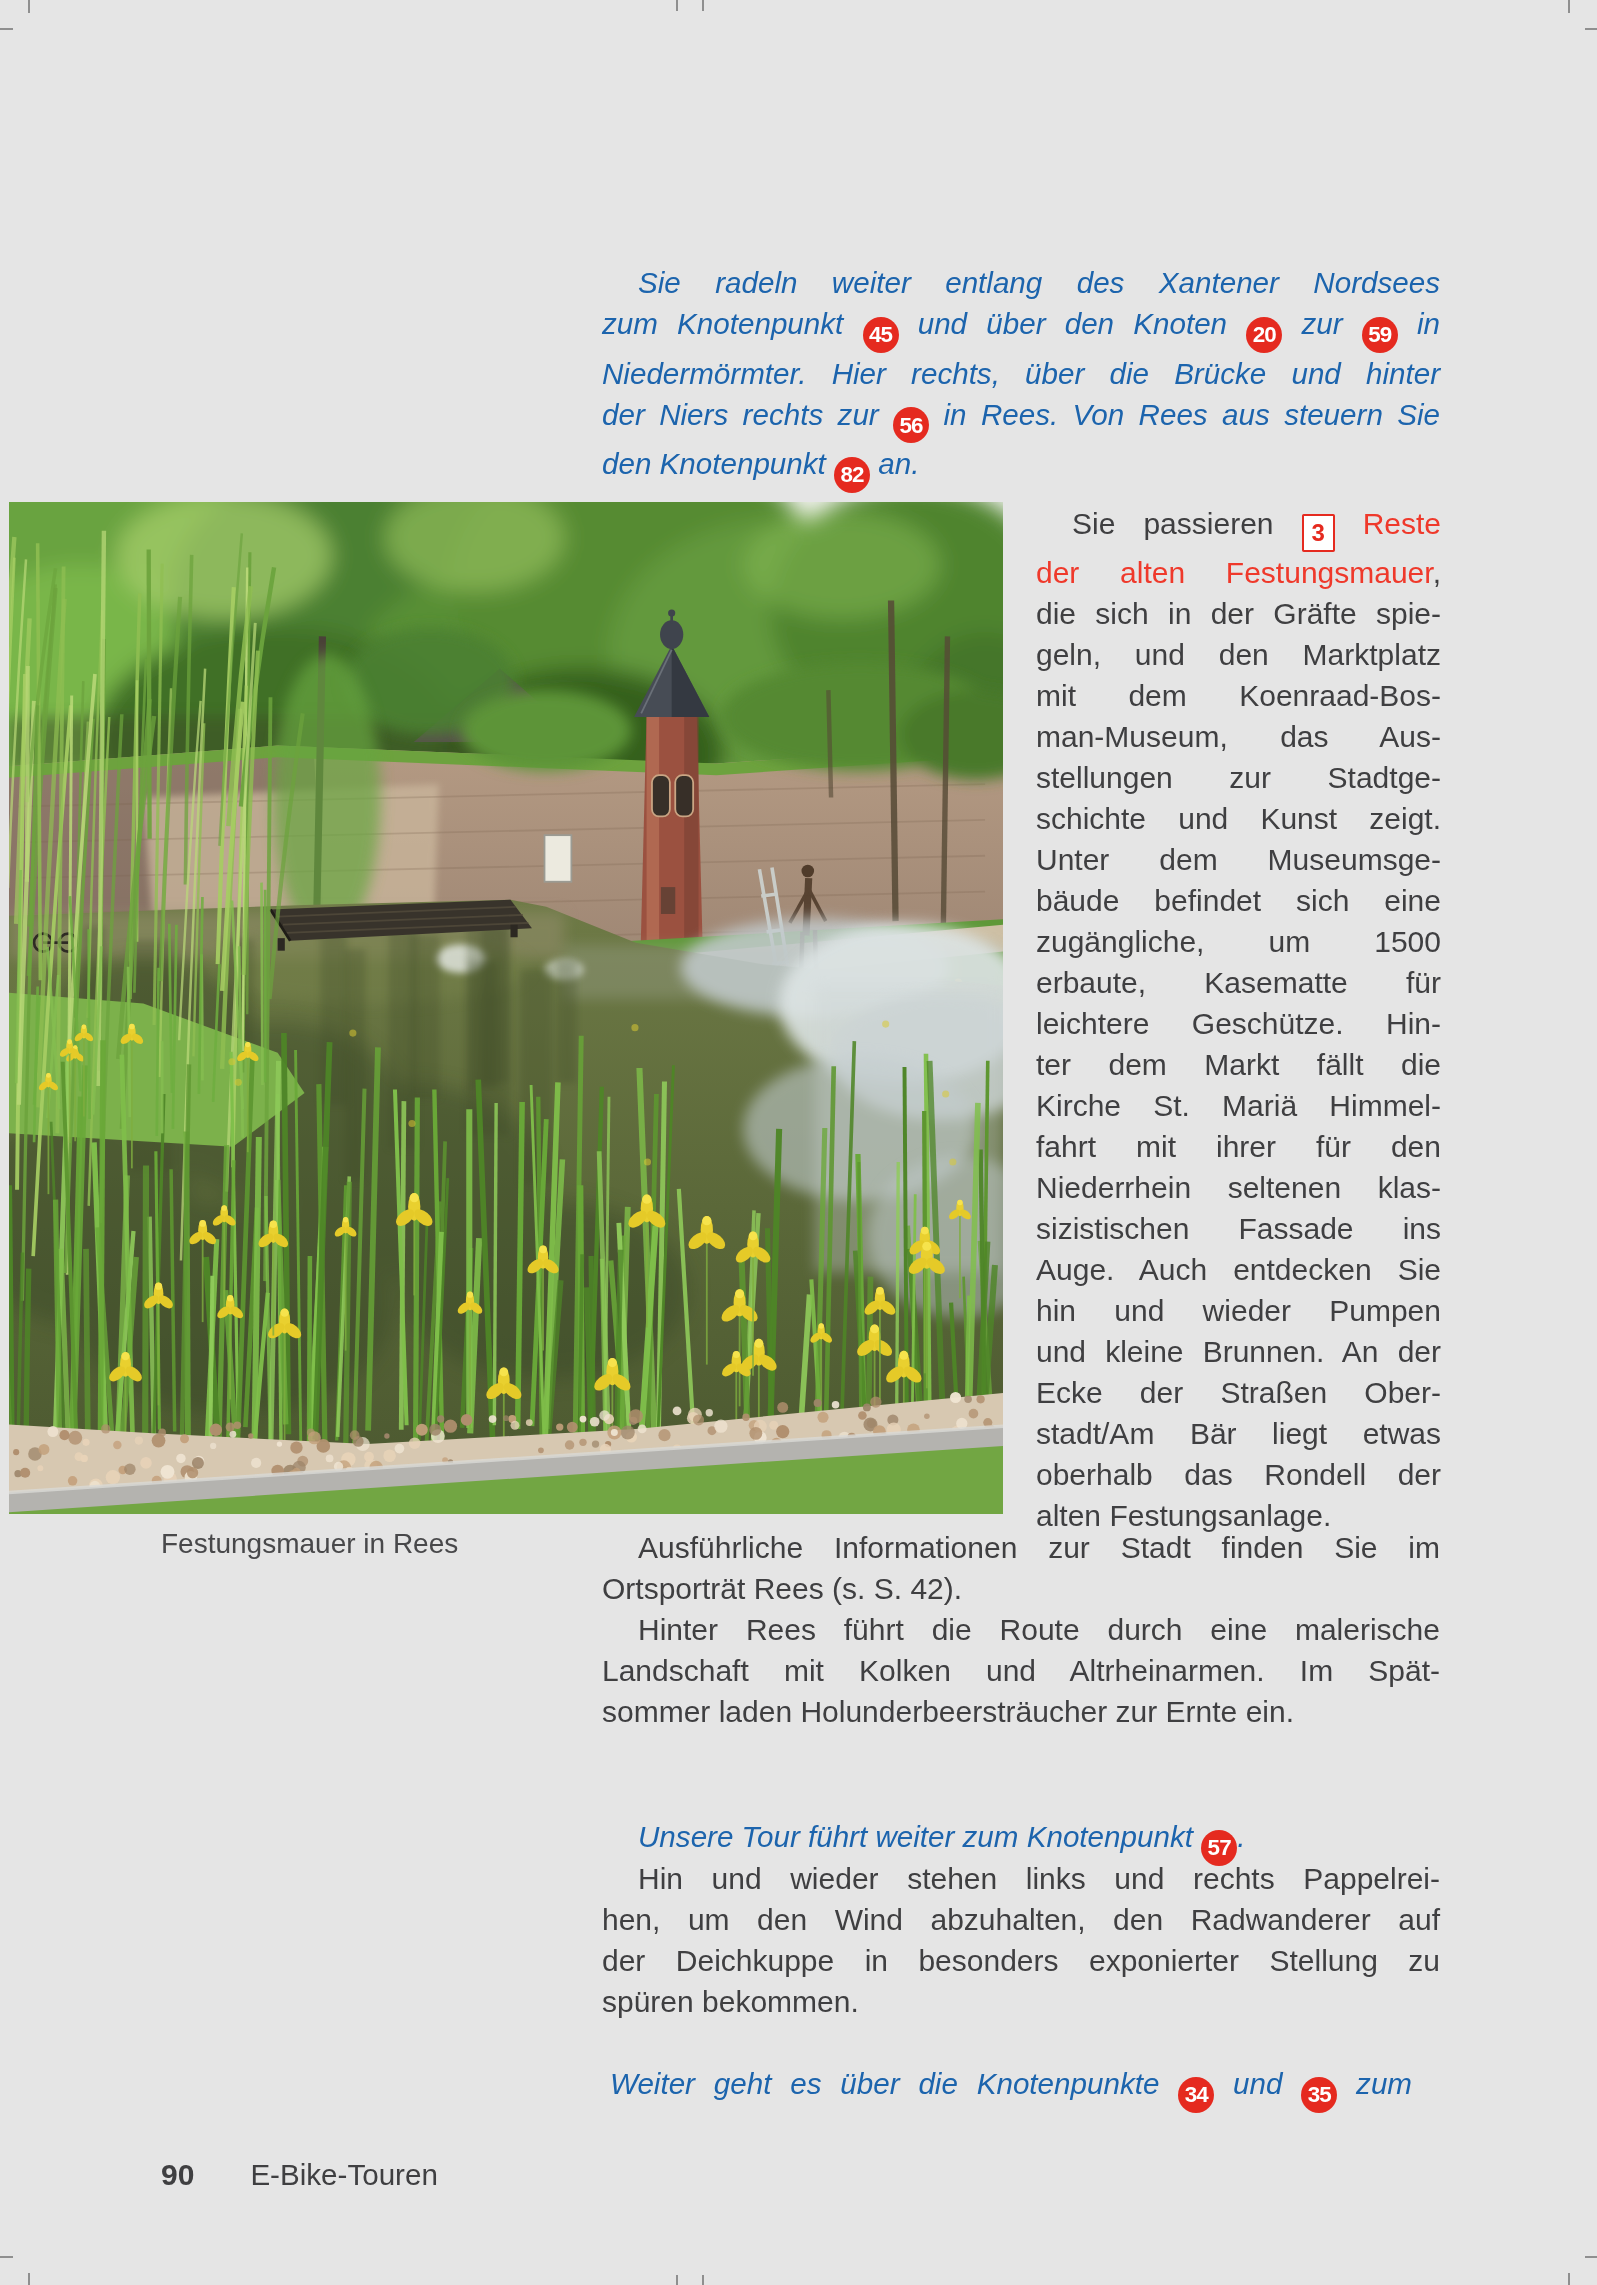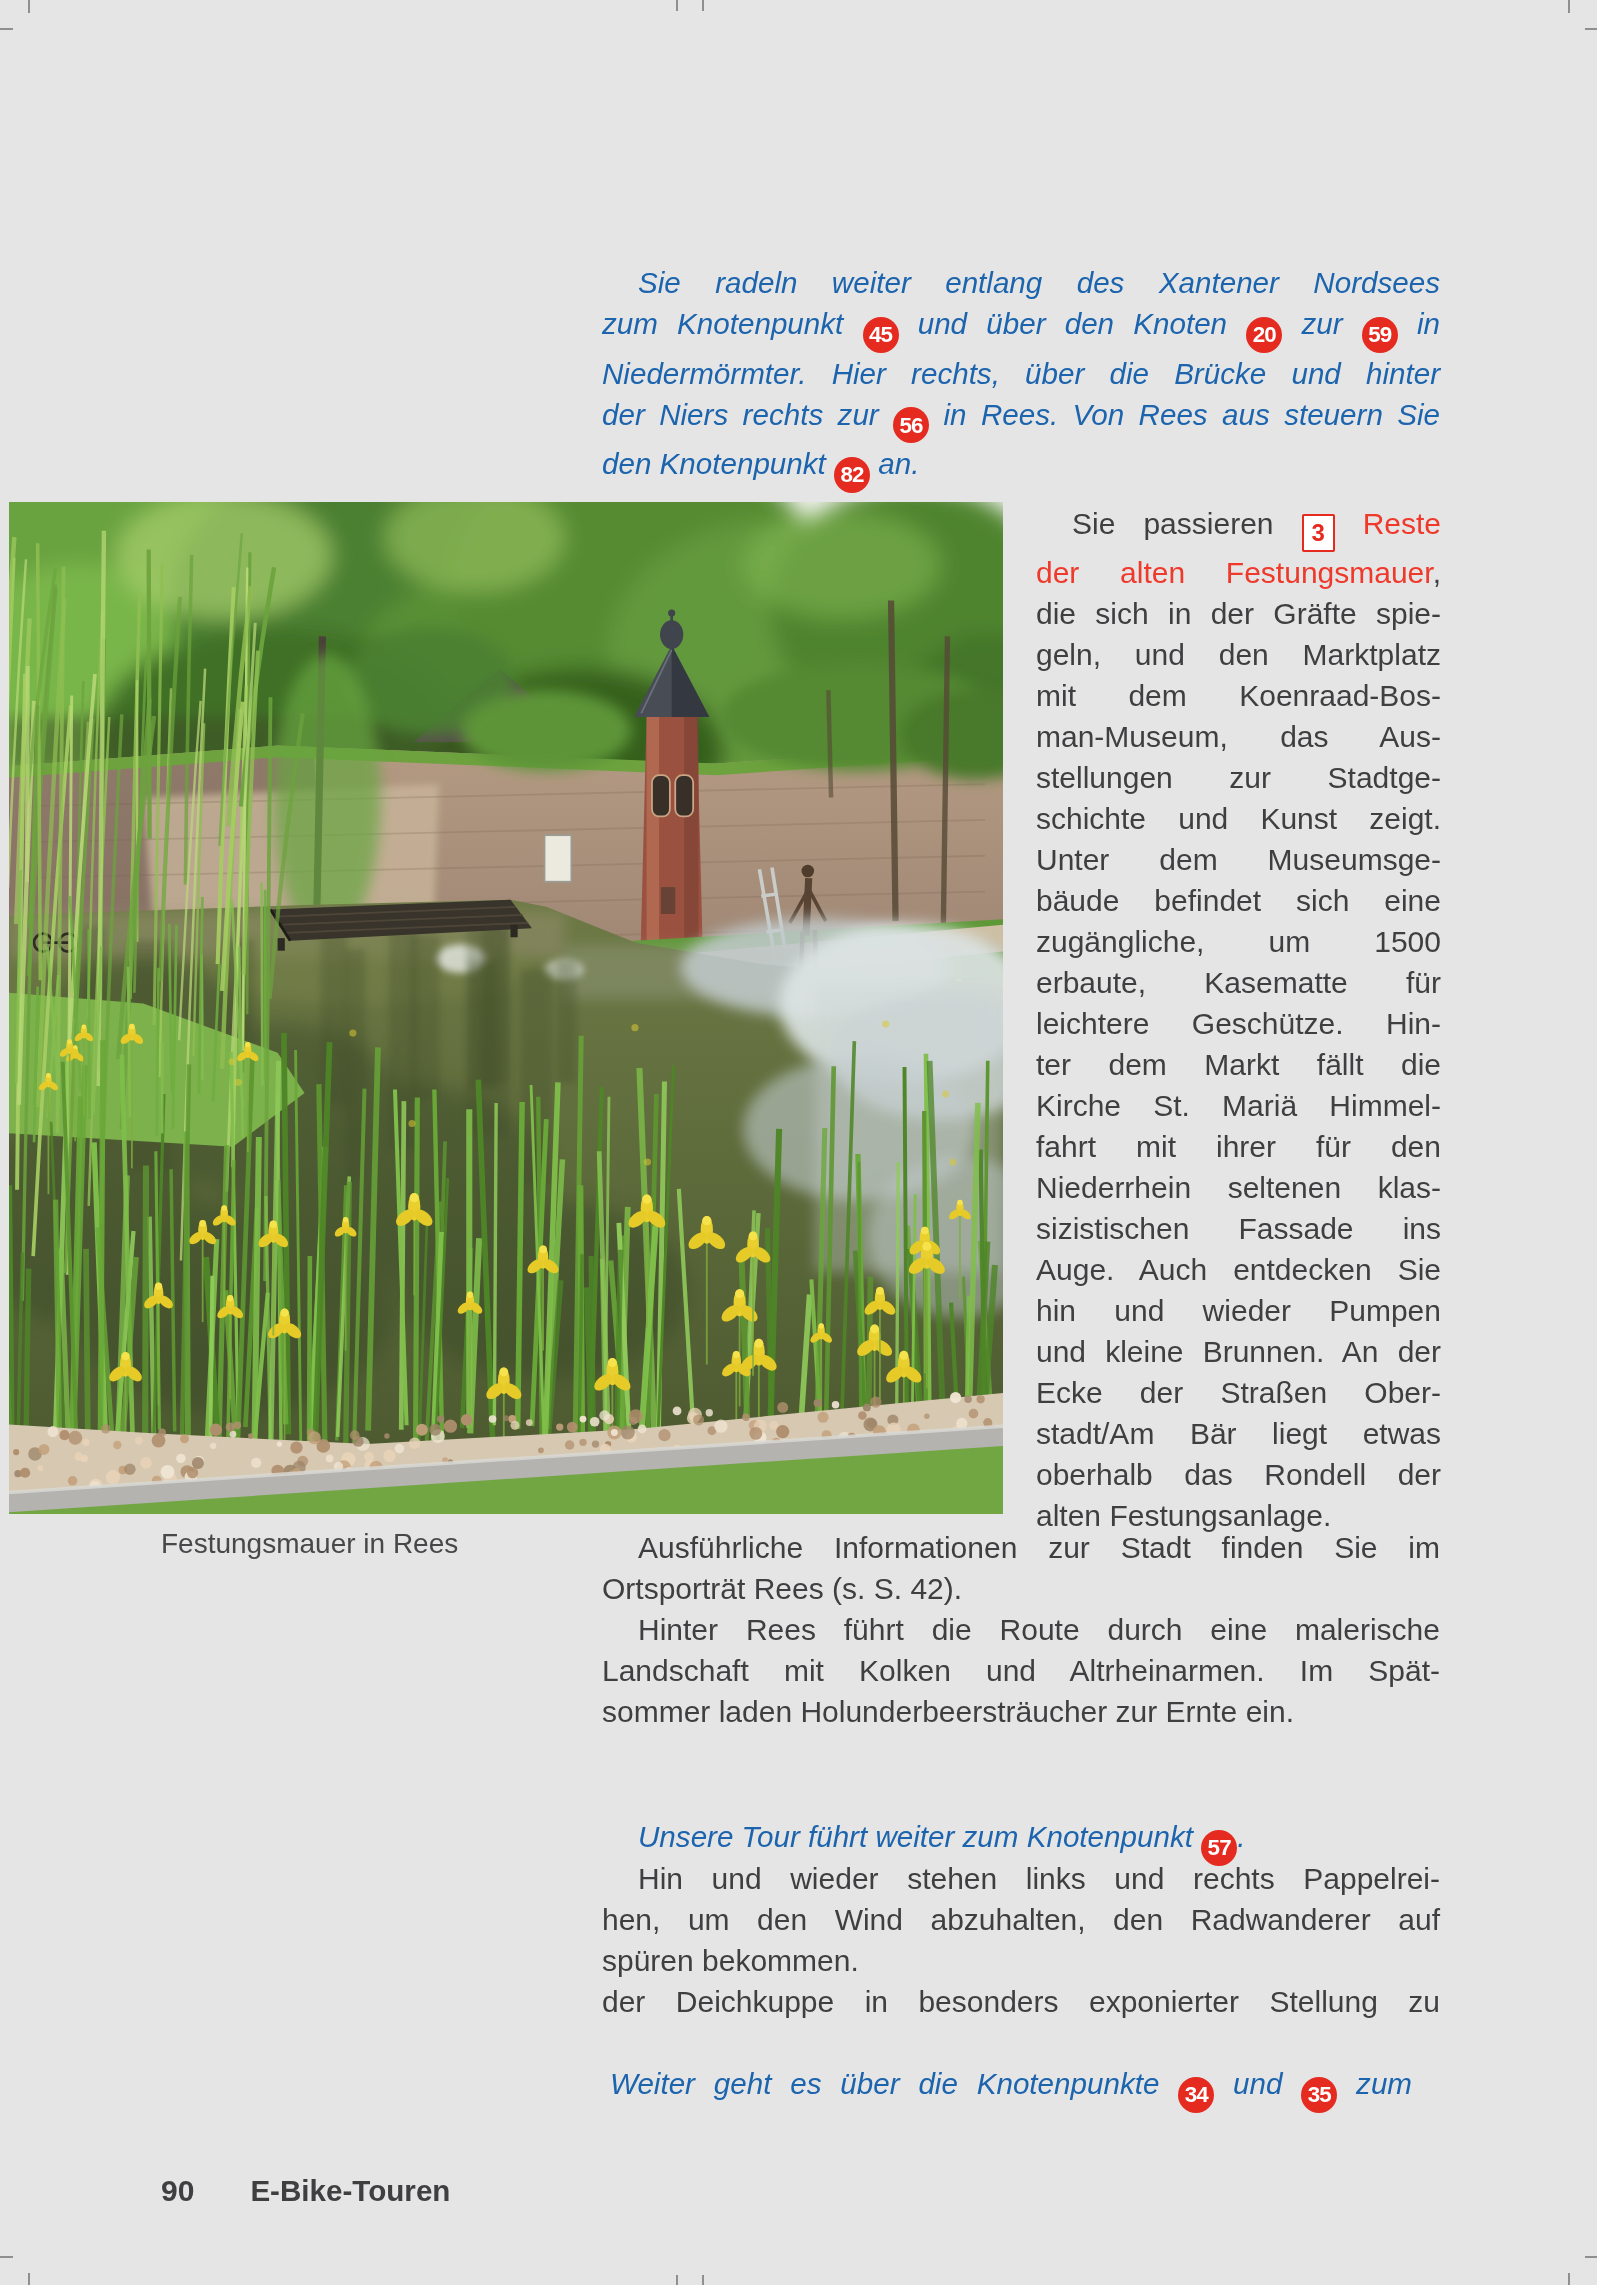--- a/index.html
+++ b/index.html
@@ -18,21 +18,21 @@
          width:36px;height:36px;border-radius:50%;background:var(--red,#e52a1f);
          color:#fff;font-weight:700;font-style:normal;font-size:22.4px;vertical-align:-8px;
          letter-spacing:-0.9px;}
   .boxbadge{display:inline-flex;align-items:center;justify-content:center;
          width:29px;height:34px;background:#fff;border:2.7px solid var(--red,#e52a1f);
          color:var(--red,#e52a1f);font-weight:700;font-style:normal;font-size:24px;
          vertical-align:-7.2px;border-radius:1.8px;}
   .caption{position:absolute;left:161px;top:1528px;font-size:28px;color:var(--caption,#48484a);}
   .footer{position:absolute;left:161px;top:2158px;font-size:29.6px;display:flex;align-items:baseline;}
   .footer .num{font-weight:700;font-size:30px;}
-  .footer .lbl{font-weight:700;margin-left:56px;margin-top:16px;}
+  .footer .lbl{font-weight:400;margin-left:56px;}
   .photo{position:absolute;left:9px;top:502px;width:994px;height:1012px;overflow:hidden;background:#eef1ec;}
   .cm{position:absolute;background:#8f8f8f;}
 </style>
 </head>
 <body>
 
 <div class="page">
 
   <div class="cm" style="left:28px;top:0;width:1.8px;height:12.5px;"></div>
   <div class="cm" style="left:0;top:28px;width:12.5px;height:1.8px;"></div>
@@ -879,22 +879,22 @@
       <div class="tline"><span class="">sommer laden Holunderbeersträucher zur Ernte ein.</span></div>
     </div>
 
   <div class="block blue" style="left:602px;top:1780px;width:838px;margin-top:36px;">
       <div class="tline ind"><span class="">Unsere Tour führt weiter zum </span><span class="b ">Knotenpunkt </span><span class="badge">57</span><span class="">.</span></div>
     </div>
 
   <div class="block main" style="left:602px;top:1858px;width:838px;">
       <div class="tline just ind"><span class="">Hin und wieder stehen links und rechts Pappelrei-</span></div>
       <div class="tline just"><span class="">hen, um den Wind abzuhalten, den Radwanderer auf</span></div>
+      <div class="tline just"><span class="">der Deichkuppe in besonders exponierter Stellung zu</span></div>
       <div class="tline"><span class="">spüren bekommen.</span></div>
-      <div class="tline just"><span class="">der Deichkuppe in besonders exponierter Stellung zu</span></div>
     </div>
 
   <div class="block blue" style="left:574px;top:2063px;width:838px;">
       <div class="tline just ind"><span class="">Weiter geht es über die </span><span class="b ">Knotenpunkte </span><span class="badge">34</span><span class=""> und </span><span class="badge">35</span><span class=""> zum</span></div>
     </div>
 
   <div class="footer">
     <span class="num">90</span>
     <span class="lbl">E-Bike-Touren</span>
   </div>

